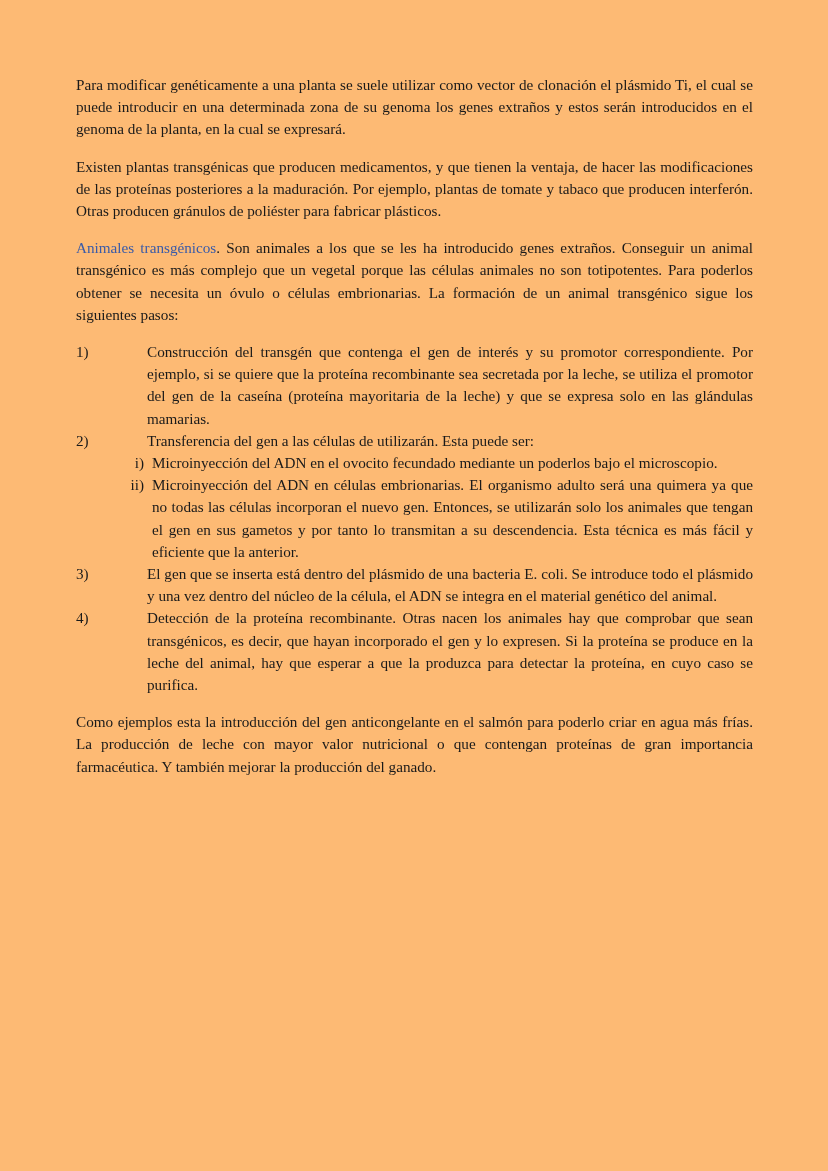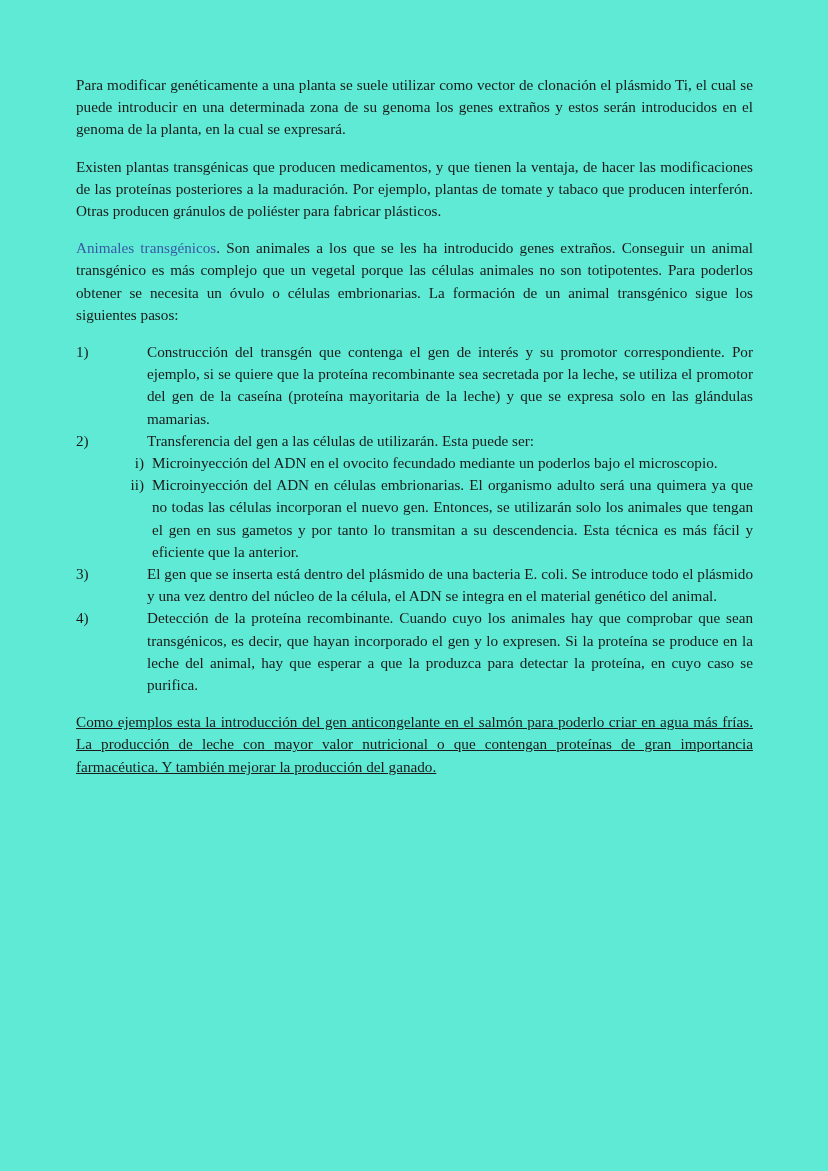--- a/index.html
+++ b/index.html
@@ -11,40 +11,39 @@
     width: 828px;
     height: 1171px;
     font-family: "Liberation Serif", "DejaVu Serif", serif;
     color: #1a1a1a;
     -webkit-font-smoothing: antialiased;
   }
   .page {
     position: relative;
     width: 828px;
     height: 1171px;
-    background: #5eead4;
+    background: #fdba74;
     box-sizing: border-box;
   }
   .content {
     position: absolute;
     left: 76px;
     top: 74px;
     width: 677px;
   }
   p.para {
     margin: 0 0 15px 0;
     font-size: 15.2px;
     line-height: 22.2px;
     text-align: justify;
     text-justify: inter-word;
     hyphens: none;
   }
   p.para:last-child {
     margin-bottom: 0;
-    text-decoration: underline;
   }
   .blue-head {
     color: #3a5ba8;
     margin-top: 8px;
   }
   
   ol.num-list {
     list-style: none;
     margin: 0 0 15px 0;
     padding: 0;
@@ -135,21 +134,21 @@
         </ol>
       </li>
 
       <li>
         <span class="marker">3)</span>
         <span class="li-text">El gen que se inserta está dentro del plásmido de una bacteria E. coli. Se introduce todo el plásmido y una vez dentro del núcleo de la célula, el ADN se integra en el material genético del animal.</span>
       </li>
 
       <li>
         <span class="marker">4)</span>
-        <span class="li-text">Detección de la proteína recombinante. Cuando cuyo los animales hay que comprobar que sean transgénicos, es decir, que hayan incorporado el gen y lo expresen. Si la proteína se produce en la leche del animal, hay que esperar a que la produzca para detectar la proteína, en cuyo caso se purifica.</span>
+        <span class="li-text">Detección de la proteína recombinante. Otras nacen los animales hay que comprobar que sean transgénicos, es decir, que hayan incorporado el gen y lo expresen. Si la proteína se produce en la leche del animal, hay que esperar a que la produzca para detectar la proteína, en cuyo caso se purifica.</span>
       </li>
 
     </ol>
 
     <p class="para last-block">Como ejemplos esta la introducción del gen anticongelante en el salmón para poderlo criar en agua más frías. La producción de leche con mayor valor nutricional o que contengan proteínas de gran importancia farmacéutica. Y también mejorar la producción del ganado.</p>
 
   </div>
 </div>
 
 </body></html>

